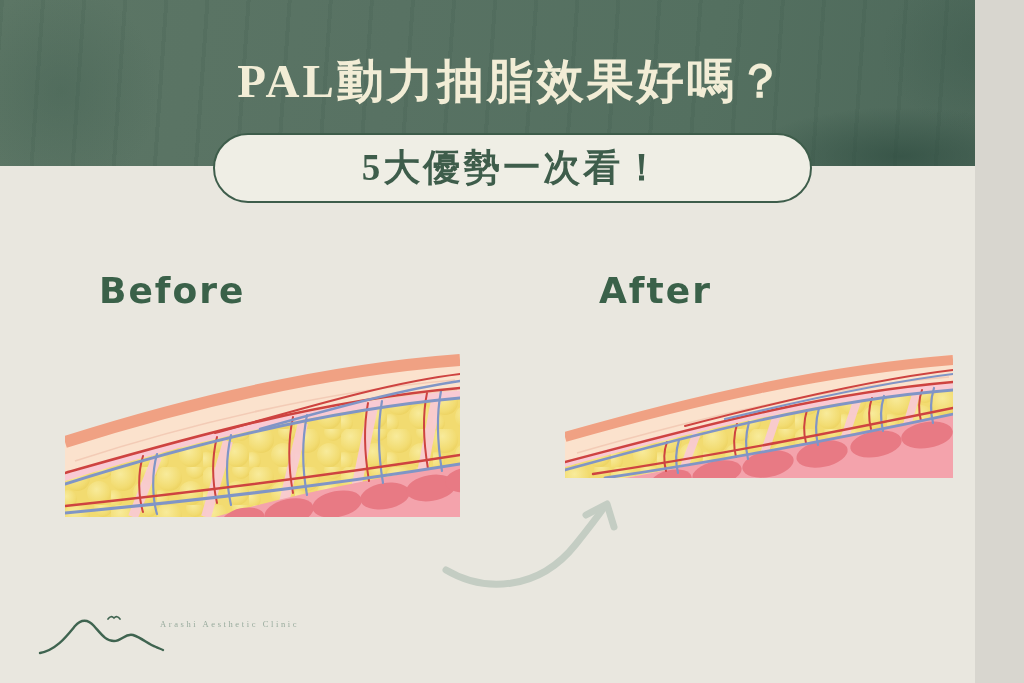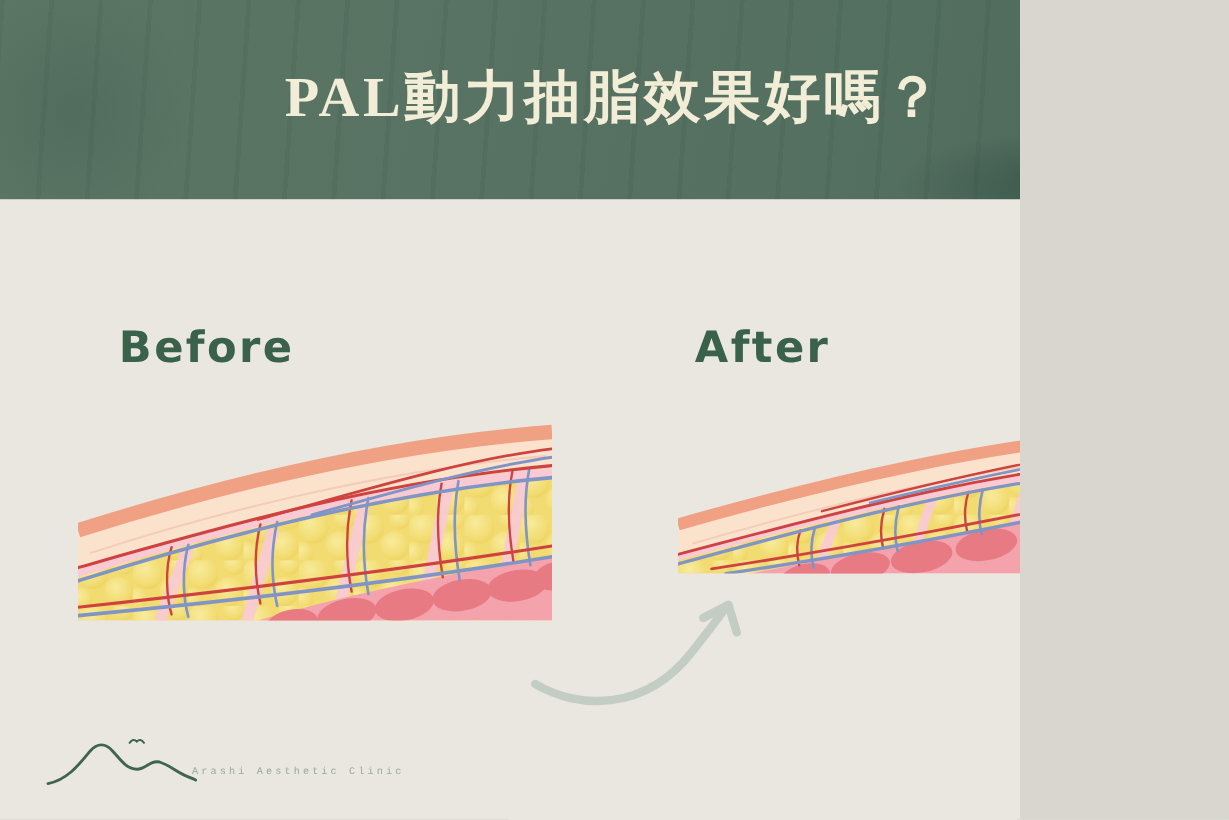--- a/index.html
+++ b/index.html
@@ -1,18 +1,18 @@
 <!DOCTYPE html>
 <html><head>
 <meta charset="utf-8">
 <style>
   * { margin:0; padding:0; box-sizing:border-box; }
   html,body { background:#d8d6cf; }
   .canvas {
-    position:relative; width:850px; height:683px; overflow:hidden;
+    position:relative; width:975px; height:683px; overflow:hidden;
     background:#E9E7DF;
     font-family:"Liberation Serif","DejaVu Serif",serif;
   }
   
   .header-band {
     position:absolute; left:0; top:0; width:1024px; height:166px;
     background:
       radial-gradient(ellipse 220px 70px at 88% 94%, rgba(44,74,62,.65), rgba(44,74,62,0) 70%),
       radial-gradient(ellipse 160px 120px at 97% 30%, rgba(58,88,74,.45), rgba(58,88,74,0) 70%),
       radial-gradient(ellipse 140px 150px at 6% 55%, rgba(62,92,78,.35), rgba(62,92,78,0) 70%),
@@ -32,45 +32,48 @@
   .subtitle-pill span {
     font-size:37px; font-weight:700; letter-spacing:3px; color:#3E5D4B;
   }
   
   .ba-label {
     position:absolute; top:270px;
     font-family:"DejaVu Sans","Liberation Sans",sans-serif;
     font-weight:800; font-size:36px; letter-spacing:2px; color:#3A6149;
   }
   .ba-label.before { left:99px; }
-  .ba-label.after  { left:579px; }
+  .ba-label.after  { left:599px; }
   
   .illu { position:absolute; display:block; }
   .illu.before { left:65px;  top:353px; }
   .illu.after  { left:565px; top:353px; }
   .arrow-svg   { position:absolute; left:438px; top:496px; }
   
   .logo-mark { position:absolute; left:38px; top:612px; }
   .logo-text { position:absolute; left:160px; top:618px; width:200px; }
   .logo-zh {
     color:#527565; font-size:17px; letter-spacing:4.5px; font-weight:600;
     font-family:"Liberation Serif","DejaVu Serif",serif; white-space:nowrap;
   }
   .logo-en {
-    margin-top:20px; color:#98AB9D; font-size:8.5px; letter-spacing:2.6px;
-    font-family:Liberation Mono, monospace; white-space:nowrap;
+    margin-top:1px; color:#98AB9D; font-size:8.5px; letter-spacing:2.6px;
+    font-family:Liberation Serif, serif; white-space:nowrap;
   }
 </style>
 </head>
 <body>
 
 <div class="canvas">
 
   <div class="header-band"></div>
   <h1 class="page-title">PAL動力抽脂效果好嗎？</h1>
+  <div class="subtitle-pill">
+    <span>5大優勢一次看！</span>
+  </div>
 
   <div class="ba-label before">Before</div>
   <div class="ba-label after">After</div>
 
   <svg class="illu before" width="395" height="164" viewBox="0 0 395 164">
     <defs>
       <radialGradient id="lobG" cx="40%" cy="35%" r="80%">
         <stop offset="0%" stop-color="#F8EB9B"></stop>
         <stop offset="65%" stop-color="#F2DC72"></stop>
         <stop offset="100%" stop-color="#E9CC55"></stop>

